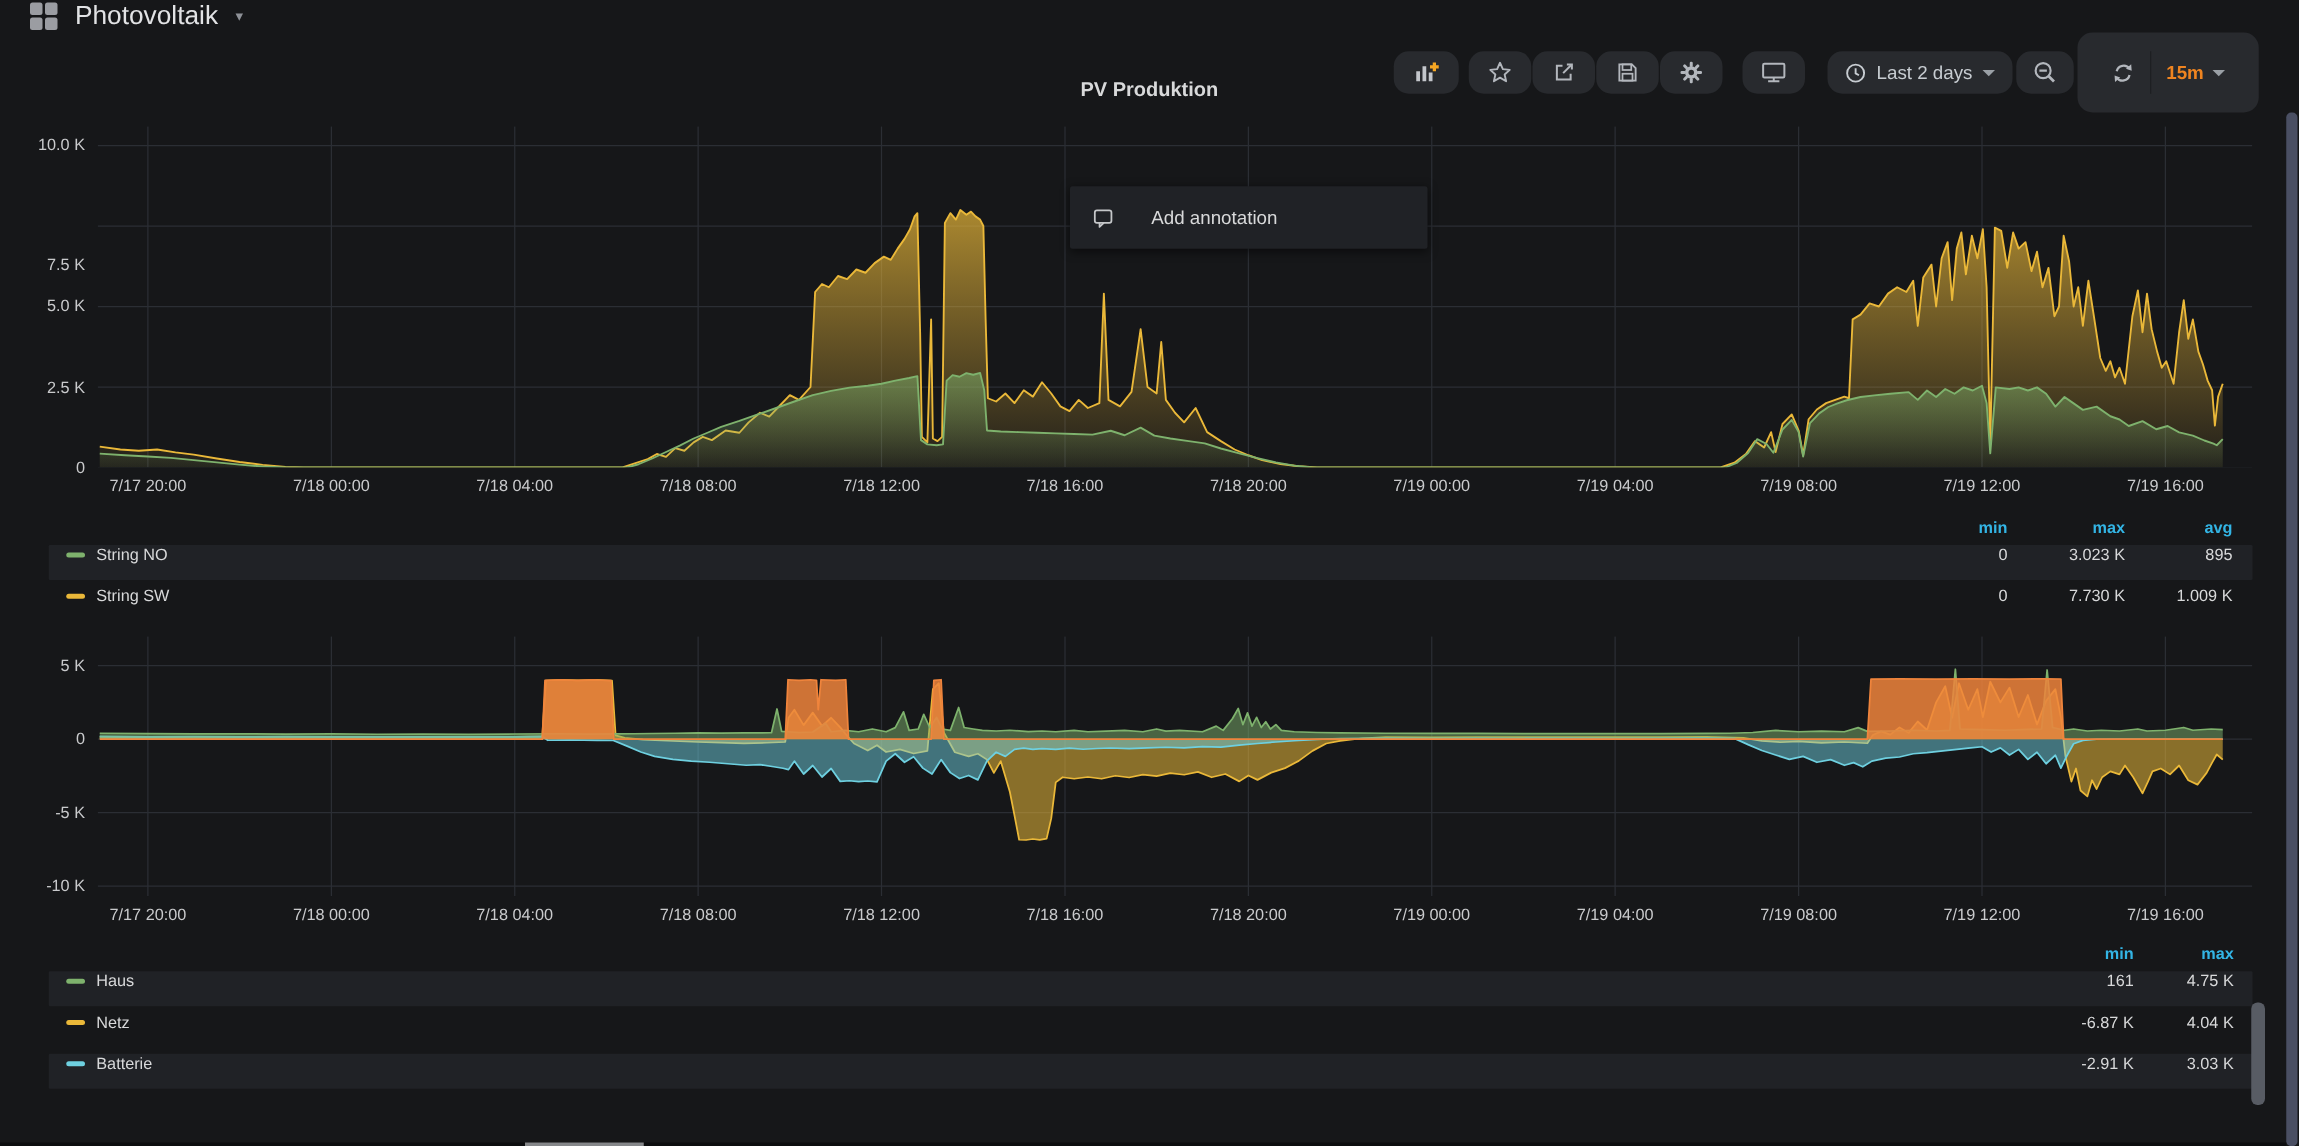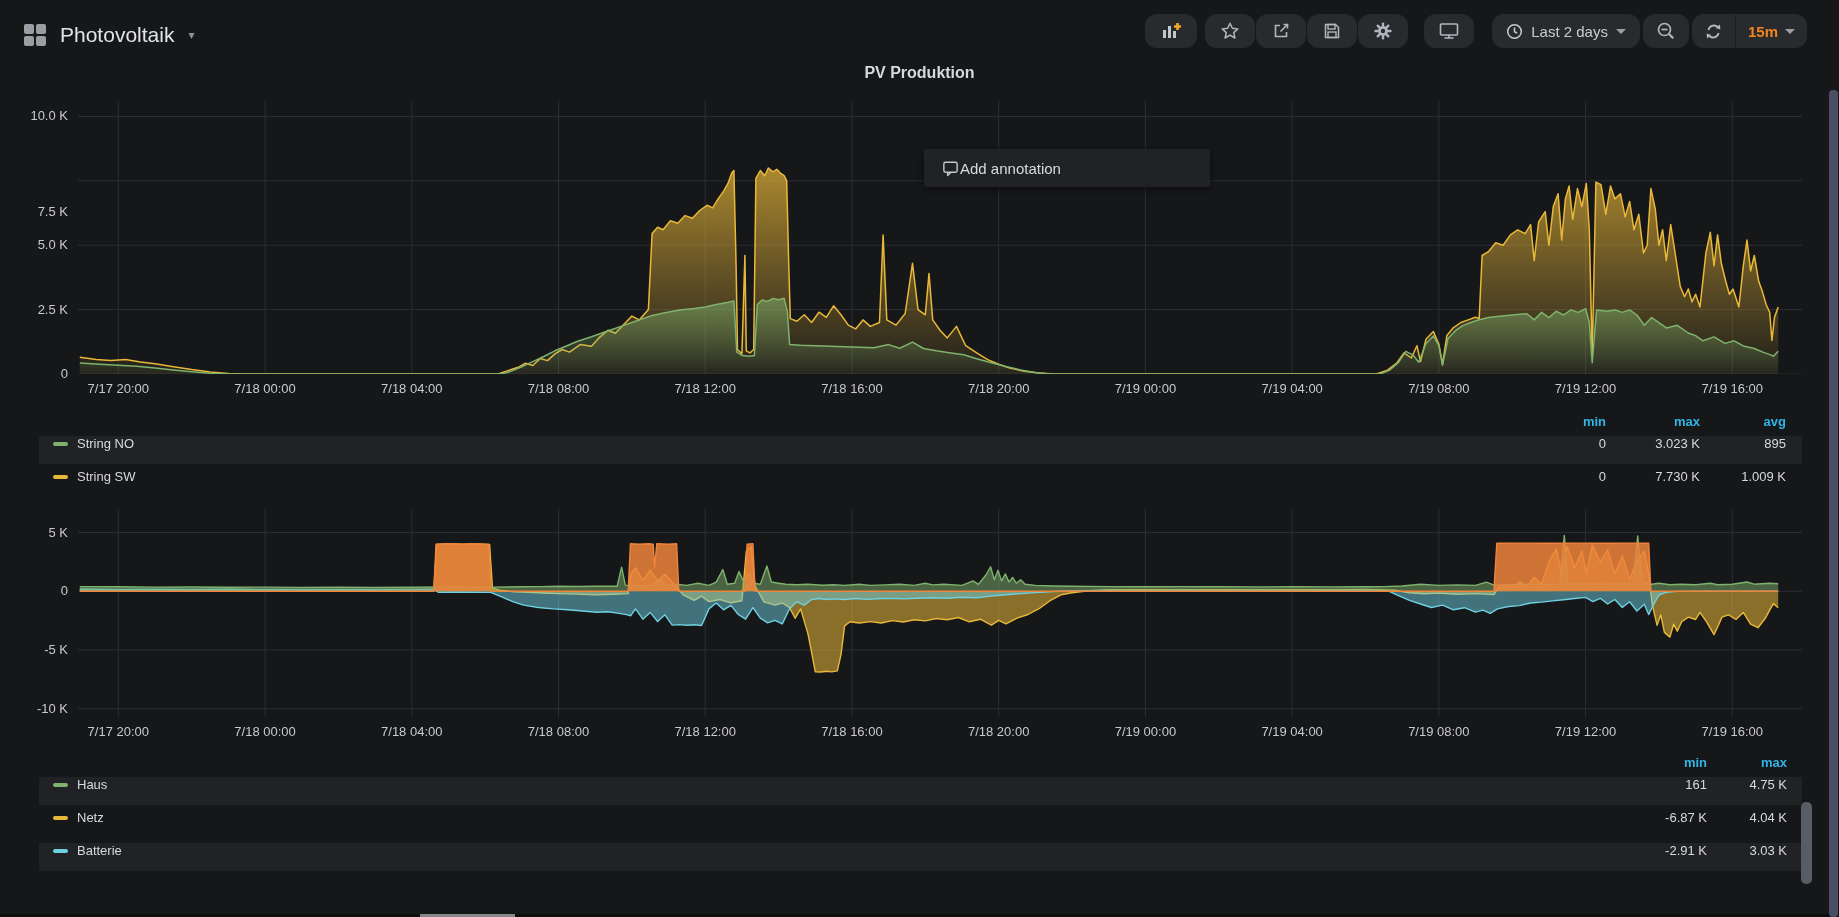--- a/index.html
+++ b/index.html
@@ -1,31 +1,31 @@
 <!DOCTYPE html>
 <html><head>
 <meta charset="utf-8">
 <style>
   html,body{margin:0;padding:0;background:#161719;}
   .page{position:relative;width:1839px;height:917px;overflow:hidden;background:#161719;
         font-family:"Liberation Sans",sans-serif;color:#d8d9da;}
   
-  .nav{height:48px;display:flex;align-items:flex-end;padding:0 0 0 22px;}
+  .nav{height:48px;display:flex;align-items:flex-start;padding:0 0 0 22px;flex-direction:column;}
   .nav-left{display:flex;align-items:center;gap:12px;}
   .nav-title{font-size:21px;font-weight:500;color:#e2e3e5;}
   .nav-caret{color:#8e9197;font-size:12px;margin-left:2px;}
   .nav-right{margin-left:auto;display:flex;align-items:center;margin-right:32px;}
   .tb-btn{height:34px;width:50px;background:#282a2e;border-radius:12px;display:flex;
           align-items:center;justify-content:center;cursor:pointer;flex:none;}
   .tb-btn svg{display:block;}
   .grp{display:flex;gap:1px;}
   .sp8{width:8px;flex:none;}.sp16{width:16px;flex:none;}.sp18{width:18px;flex:none;}.sp3{width:3px;flex:none;}
   .tb-time{width:auto;padding:0 14px;gap:8px;}
   .tb-time span{font-size:15px;color:#c7ccd1;}
-  .tb-refresh{width:auto;padding:0;}
+  .tb-refresh{width:auto;padding:15px;}
   .seg{height:34px;display:flex;align-items:center;justify-content:center;padding:0 12px;}
   .seg-div{width:1px;height:34px;background:#1d1f22;}
   .interval{font-size:15px;font-weight:600;color:#ef8420;margin-right:7px;}
   .caret{width:0;height:0;border-left:5px solid transparent;border-right:5px solid transparent;
          border-top:5px solid #9aa0a6;display:inline-block;}
   
   .panel-title{font-size:16px;font-weight:700;color:#d8d9da;text-align:center;margin:0;}
   .t1{padding-top:16px;height:19px;}
   .t2{padding-top:34px;height:19px;}
   .chart-box{position:relative;}
@@ -40,22 +40,22 @@
   .legend2{margin-top:10px;}
   .leg-head{display:flex;align-items:center;height:18px;margin-bottom:6px;}
   .leg-row{display:flex;align-items:flex-start;height:28px;margin-bottom:5px;border-radius:1px;}
   .leg-name{flex:1;display:flex;align-items:center;padding-left:14px;gap:9px;font-size:13px;color:#d8d9da;cursor:pointer;}
   .marker{width:15px;height:4px;border-radius:2px;flex:none;}
   .leg-cell{text-align:right;font-size:13px;color:#d8d9da;}
   .hcell{font-size:13px;font-weight:700;color:#33b5e5;cursor:pointer;}
   .c90{width:90px;}.c94{width:94px;}.c86{width:86px;}.c80{width:80px;}
   .pr16{padding-right:16px;}.pr15{padding-right:15px;}
   
-  .annotation-popup{position:absolute;left:924px;top:149px;width:269px;height:38px;background:#202226;
-    border-radius:2px;display:flex;align-items:center;padding-left:17px;gap:0;z-index:6;
+  .annotation-popup{position:absolute;left:856px;top:149px;width:269px;height:50px;background:#202226;
+    border-radius:2px;display:flex;align-items:center;padding-left:17px;gap:29px;z-index:6;
     box-shadow:0 2px 8px rgba(0,0,0,.5);cursor:pointer;}
   .annotation-popup span{font-size:15px;color:#d8d9da;}
   
   .v-scroll-thumb{position:absolute;right:1px;top:90px;bottom:0;width:9px;background:#4a4f63;border-radius:4px;z-index:8;}
   .legend-scroll-thumb{position:absolute;right:27px;top:802px;width:11px;height:82px;background:#585c64;border-radius:5px;z-index:7;}
   .h-scroll{position:absolute;left:0;right:10px;bottom:0;height:3px;background:#0c0d0f;z-index:8;}
   .h-scroll-thumb{position:absolute;left:420px;width:95px;top:0;height:3px;background:#85878a;}
 </style>
 </head>
 <body>

